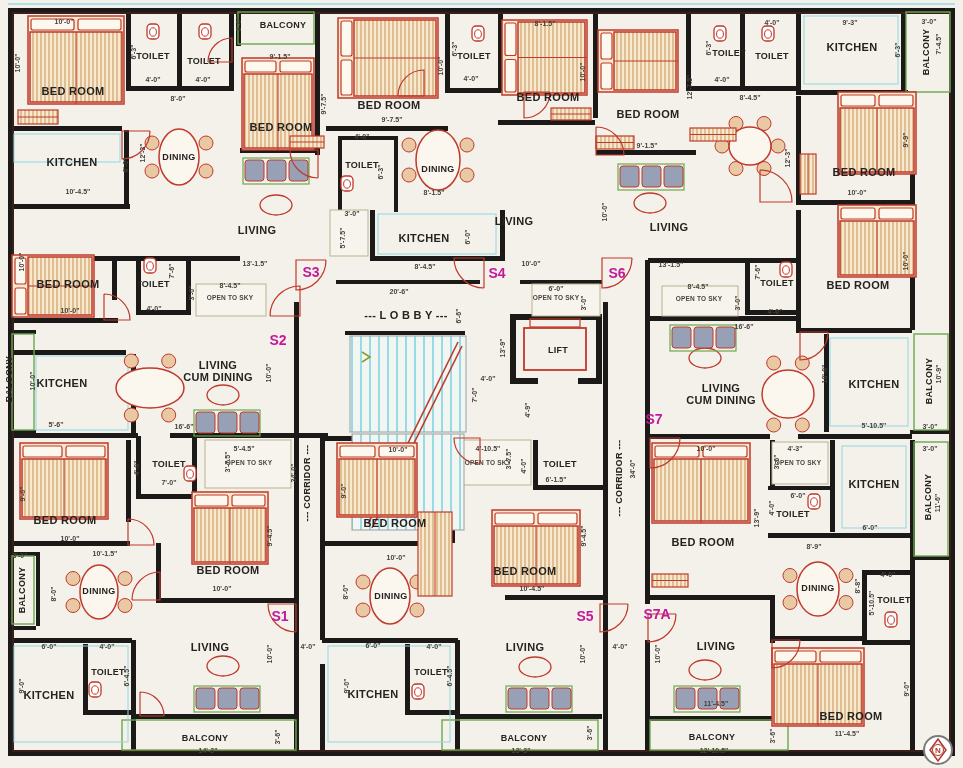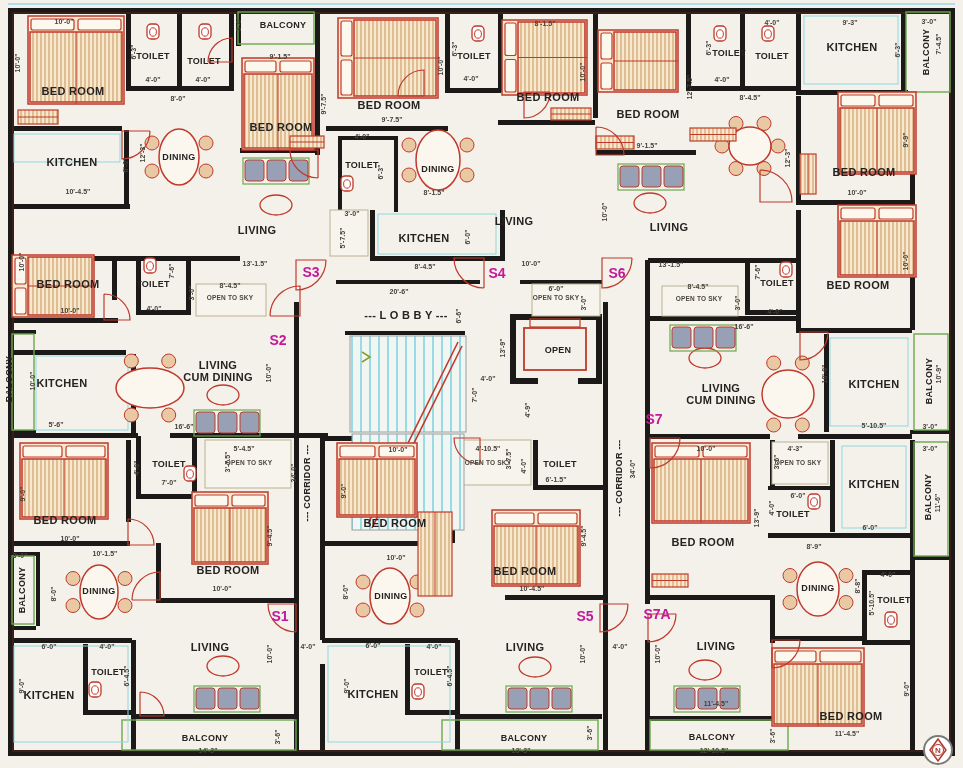--- a/index.html
+++ b/index.html
@@ -577,21 +577,21 @@
       <div class="lbl room sm" style="left: 153px; top: 285px;">TOILET</div>
       <div class="lbl room xs" style="left: 230px; top: 298px;">OPEN TO SKY</div>
       <div class="lbl room" style="left: 218px; top: 372px;">LIVING
 CUM DINING</div>
       <div class="lbl room" style="left: 62px; top: 384px;">KITCHEN</div>
       <div class="lbl room vert sm" style="left: 10px; top: 379px;">BALCONY</div>
       <div class="lbl room sm" style="left: 169px; top: 465px;">TOILET</div>
       <div class="lbl room xs" style="left: 249px; top: 463px;">OPEN TO SKY</div>
       <div class="lbl room vert sm" style="left: 308px; top: 483px;">--- CORRIDOR ---</div>
       <div class="lbl room" style="left: 406px; top: 316px;">---  L O B B Y  ---</div>
-      <div class="lbl room sm" style="left: 558px; top: 351px;">OPEN</div>
+      <div class="lbl room sm" style="left: 558px; top: 351px;">LIFT</div>
       <div class="lbl room xs" style="left: 556px; top: 298px;">OPEN TO SKY</div>
       <div class="lbl room xs" style="left: 488px; top: 463px;">OPEN TO SKY</div>
       <div class="lbl room sm" style="left: 560px; top: 465px;">TOILET</div>
       <div class="lbl room vert sm" style="left: 620px; top: 478px;">--- CORRIDOR ---</div>
       <div class="lbl room xs" style="left: 699px; top: 299px;">OPEN TO SKY</div>
       <div class="lbl room sm" style="left: 777px; top: 284px;">TOILET</div>
       <div class="lbl room" style="left: 858px; top: 286px;">BED ROOM</div>
       <div class="lbl room" style="left: 721px; top: 395px;">LIVING
 CUM DINING</div>
       <div class="lbl room" style="left: 874px; top: 385px;">KITCHEN</div>

